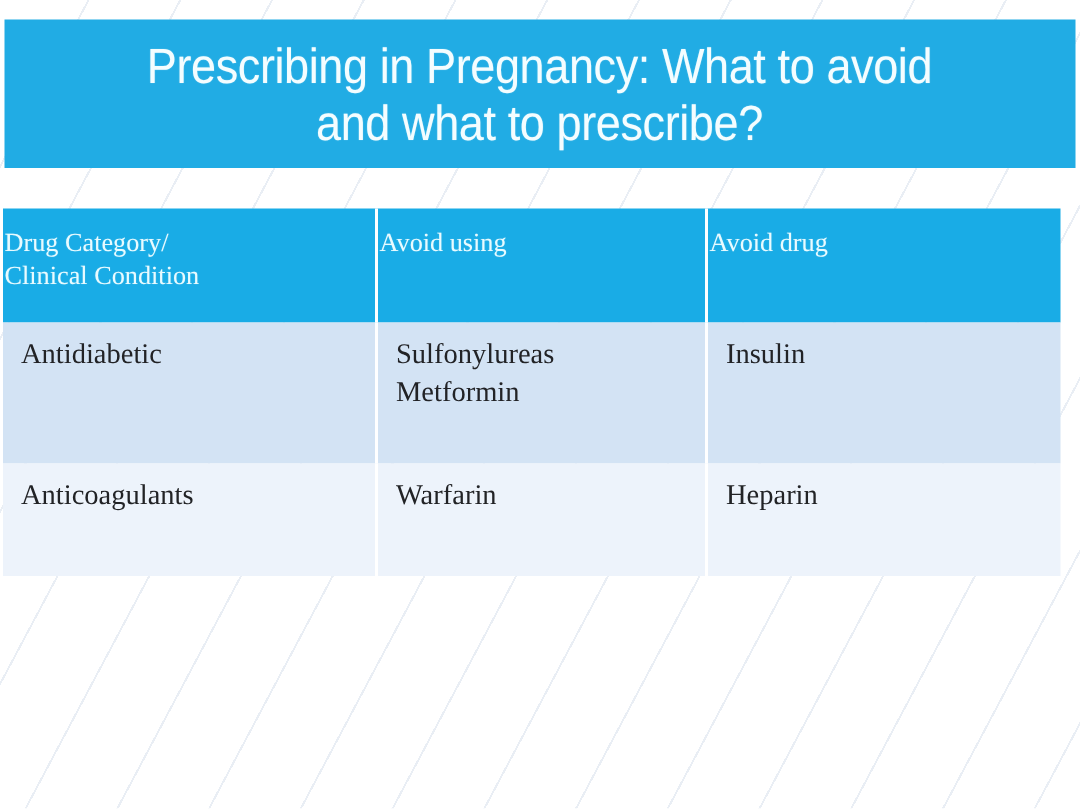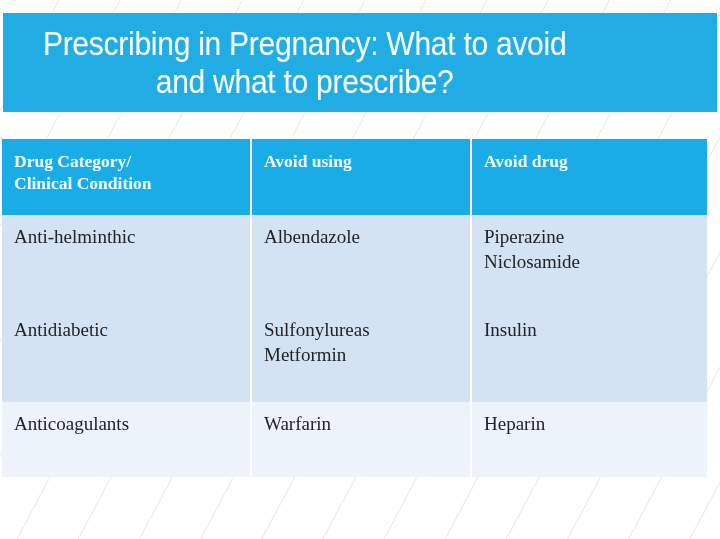--- a/index.html
+++ b/index.html
@@ -38,20 +38,21 @@
   
   #title-banner {
     position: absolute;
     left: 3px;
     top: 13px;
     width: 714px;
     height: 99px;
     background: #21ace4;
     display: flex;
     align-items: center;
+    justify-content: center;
     box-sizing: border-box;
     padding: 0 14px;
   }
   #title-text {
     font-family: "Liberation Sans", sans-serif;
     font-weight: 400;
     font-size: 33px;
     line-height: 1.13;
     letter-spacing: -0.3px;
     color: #f4fdff;
@@ -73,26 +74,26 @@
     font-family: "Liberation Serif", serif;
   }
   #drug-table col.c1 { width: 249px; }
   #drug-table col.c2 { width: 220px; }
   #drug-table col.c3 { width: 236px; }
 
   #drug-table th {
     background: #19ace6;
     color: #e9fbff;
     font-family: "Liberation Serif", serif;
-    font-weight: 700;
+    font-weight: 400;
     font-size: 17.5px;
     line-height: 1.28;
     text-align: left;
     vertical-align: top;
-    padding: 11px 0 11px 12px;
+    padding: 11px 0 11px 1px;
     height: 76px;
     box-sizing: border-box;
     border-right: 2px solid #ffffff;
     white-space: pre-line;
     text-shadow: 0 0 1px rgba(255,255,255,0.25);
   }
   #drug-table th:last-child { border-right: none; }
 
   #drug-table td {
     color: #222326;
@@ -132,26 +133,20 @@
     </colgroup>
     <thead>
       <tr>
         <th>Drug Category/
 Clinical Condition</th>
         <th>Avoid using</th>
         <th>Avoid drug</th>
       </tr>
     </thead>
     <tbody>
-      <tr class="band-a r1">
-        <td>Anti-helminthic</td>
-        <td>Albendazole</td>
-        <td>Piperazine
-Niclosamide</td>
-      </tr>
       <tr class="band-a r3">
         <td>Antidiabetic</td>
         <td>Sulfonylureas
 Metformin</td>
         <td>Insulin</td>
       </tr>
       <tr class="band-b r4">
         <td>Anticoagulants</td>
         <td>Warfarin</td>
         <td>Heparin</td>

